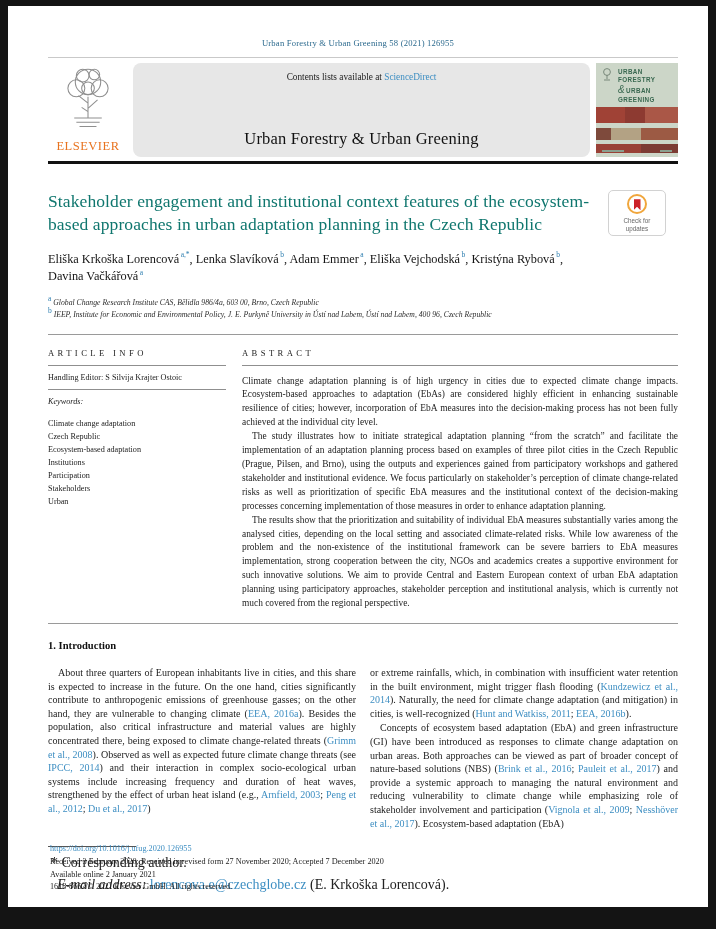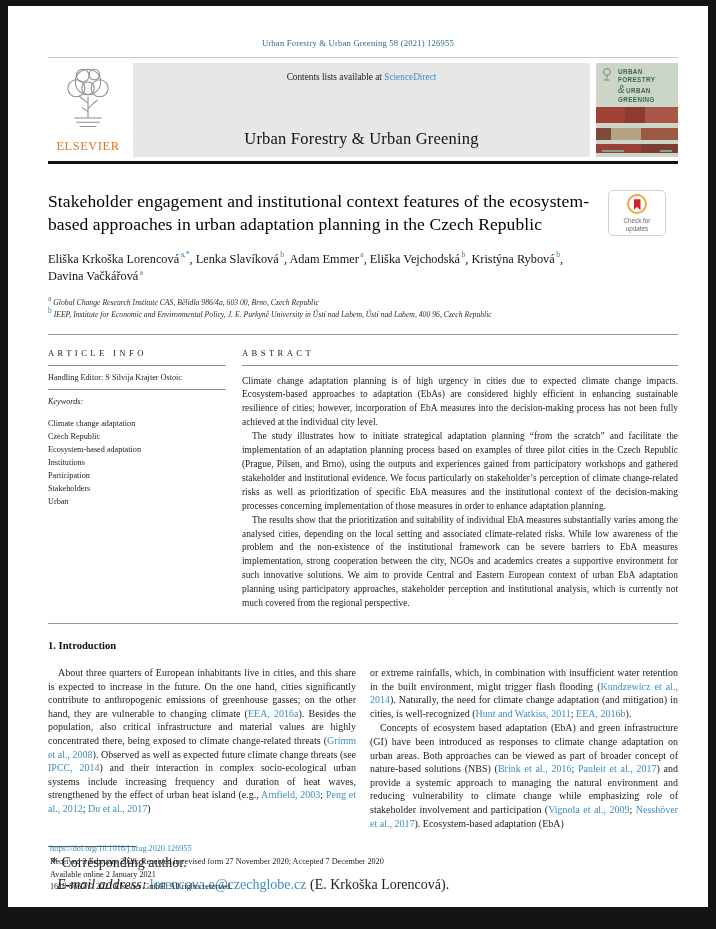--- a/index.html
+++ b/index.html
@@ -16,21 +16,21 @@
     margin-top:32px;text-align:center;font-size:8.6px;color:#2c6a8e;
     letter-spacing:.2px;
   }
   .rule-thin{height:1px;background:#c9c9c9;margin:9px 40px 0 40px;width:630px;}
   .masthead{display:flex;margin:5px 30px 0 40px;height:94px;}
   .logo{width:80px;display:flex;flex-direction:column;align-items:center;justify-content:flex-start;padding-top:2px;}
   .logo-text{font-size:12.5px;color:#e8731f;letter-spacing:.5px;margin-top:-2px;font-family:"Liberation Serif",serif;}
   .mast-center{
     flex:1;background:#e7e7e7;margin:0 6px 0 5px;text-align:center;
     display:flex;flex-direction:column;justify-content:space-between;
-    padding:9px 0 8px 0;box-sizing:border-box;
+    padding:9px 0 8px 0;box-sizing:border-box;border-radius:8px;
   }
   .contents-line{font-size:9.3px;color:#222;}
   .mast-title{font-size:16.5px;color:#111;letter-spacing:.2px;}
   .homepage-line{font-family:"Liberation Sans",sans-serif;font-size:8.6px;color:#222;font-weight:bold;}
   .homepage-line .link{font-weight:bold;}
   .link{color:#3d8ec2;text-decoration:none;cursor:pointer;}
   .cover{
     width:82px;background:#ccd6c8;position:relative;overflow:hidden;
     font-family:"Liberation Sans",sans-serif;
   }
@@ -42,21 +42,21 @@
   .strip1{height:16px;background:linear-gradient(90deg,#a04236 0 35%,#8d3a31 35% 60%,#aa5747 60% 100%);}
   .gap1{height:5px;}
   .strip2{height:12px;background:linear-gradient(90deg,#7e4a3c 0 18%,#b3a284 18% 55%,#9c5a44 55% 100%);}
   .gap2{height:4px;}
   .strip3{height:9px;background:linear-gradient(90deg,#994136 0 55%,#7c3b33 55% 100%);}
   .cover-foot{position:absolute;bottom:5px;left:6px;right:6px;display:flex;justify-content:space-between;}
   .cover-foot i{display:block;height:2px;background:#8aa08f;}
   .rule-thick{height:3px;background:#111;margin:4px 30px 0 40px;width:630px;}
   .title-block{position:relative;margin:26px 30px 0 40px;}
   h1{
-    margin:0;font-size:17.5px;font-weight:normal;color:#000000;
+    margin:0;font-size:17.5px;font-weight:normal;color:#0f766e;
     line-height:1.33;width:560px;letter-spacing:.1px;
   }
   .badge{
     position:absolute;right:12px;top:0;width:56px;height:44px;
     border:1px solid #d2d2d2;border-radius:5px;background:#fff;
     display:flex;flex-direction:column;align-items:center;justify-content:center;
     font-family:"Liberation Sans",sans-serif;cursor:pointer;
   }
   .badge-circle{
     width:16px;height:16px;border-radius:50%;border:2.5px solid #f0a63c;

